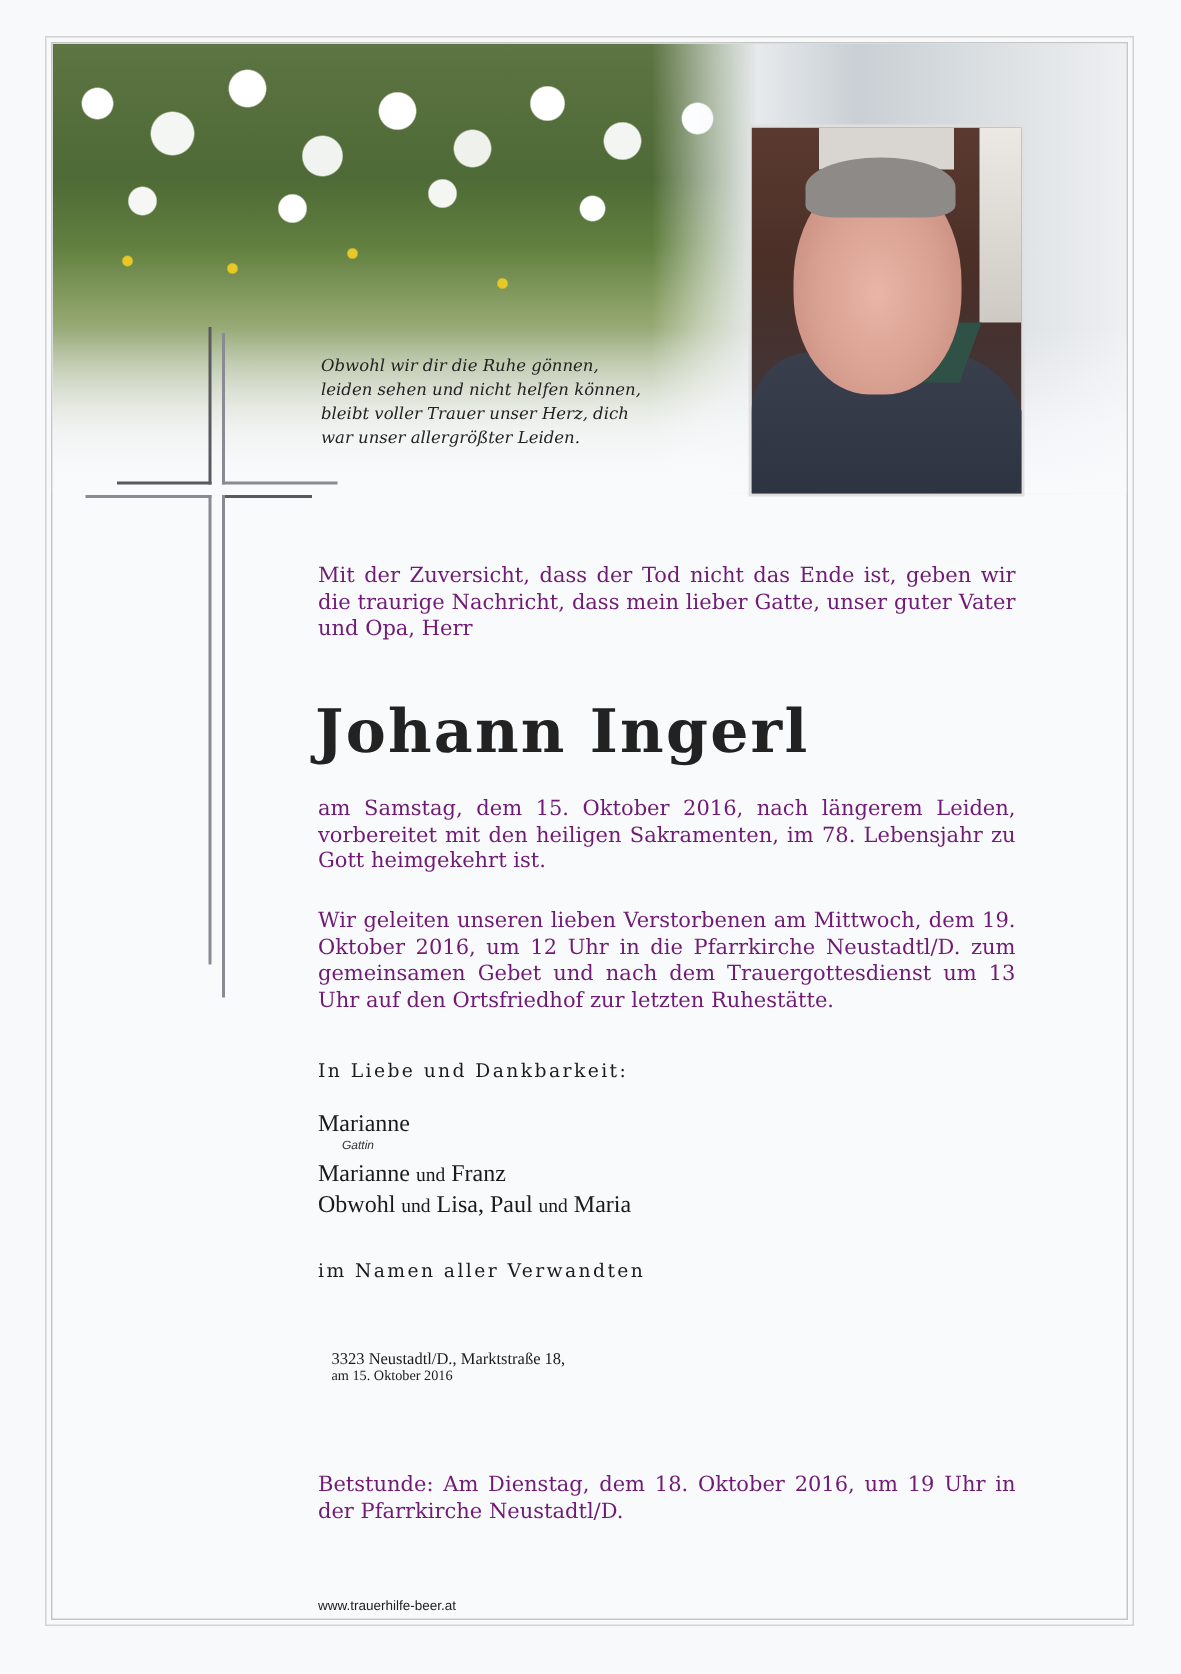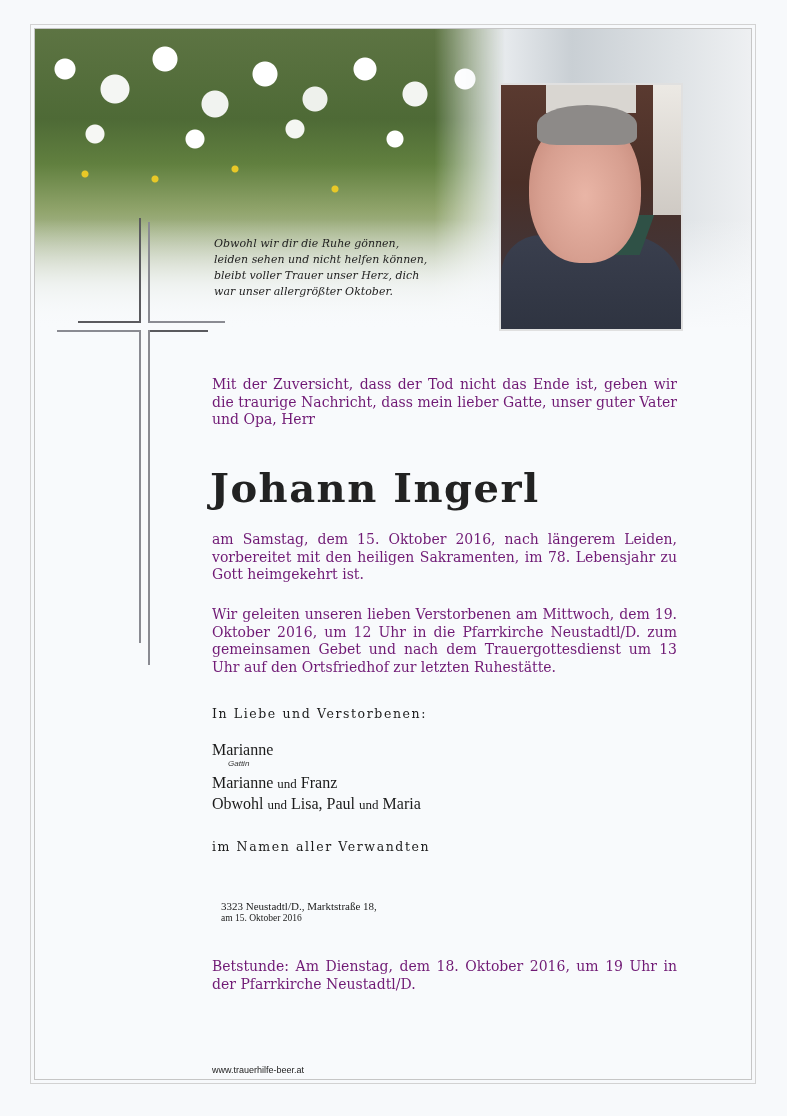--- a/index.html
+++ b/index.html
@@ -126,21 +126,21 @@
 <div class="header-photo">
   <div class="sky"></div>
   <div class="trees"></div>
   <div class="fade"></div>
 </div>
 
 <div class="poem">
   <div>Obwohl wir dir die Ruhe gönnen,</div>
   <div>leiden sehen und nicht helfen können,</div>
   <div>bleibt voller Trauer unser Herz, dich</div>
-  <div>war unser allergrößter Oktober.</div>
+  <div>war unser allergrößter Leiden.</div>
 </div>
 
 <div class="portrait">
   <div class="window"></div>
   <div class="wall"></div>
   <div class="jacket"></div>
   <div class="collar"></div>
   <div class="face"></div>
   <div class="hair"></div>
 </div>
@@ -157,21 +157,21 @@
 </div>
 
 <div class="text-block" style="top:376px;">Mit der Zuversicht, dass der Tod nicht das Ende ist, geben wir die traurige Nachricht, dass mein lieber Gatte, unser guter Vater und Opa, Herr</div>
 
 <div class="name-title">Johann Ingerl</div>
 
 <div class="text-block" style="top:531px;">am Samstag, dem 15. Oktober 2016, nach längerem Leiden, vorbereitet mit den heiligen Sakramenten, im 78. Lebensjahr zu Gott heimgekehrt ist.</div>
 
 <div class="text-block" style="top:606px;">Wir geleiten unseren lieben Verstorbenen am Mittwoch, dem 19. Oktober 2016, um 12 Uhr in die Pfarrkirche Neustadtl/D. zum gemeinsamen Gebet und nach dem Trauergottesdienst um 13 Uhr auf den Ortsfriedhof zur letzten Ruhestätte.</div>
 
-<div class="spaced" style="top:706px;">In Liebe und Verstorbenen:</div>
+<div class="spaced" style="top:706px;">In Liebe und Dankbarkeit:</div>
 
 <div class="mourner" style="top:741px;">Marianne</div>
 <div class="relation">Gattin</div>
 
 <div class="mourner" style="top:774px;">
   <span>Marianne</span>
   <span class="und">und</span>
   <span>Franz</span>
 </div>
 
@@ -181,15 +181,15 @@
   <span>Lisa, Paul</span>
   <span class="und">und</span>
   <span>Maria</span>
 </div>
 
 <div class="spaced" style="top:828px;margin-top:11px;">im Namen aller Verwandten</div>
 
 <div class="address" style="top:900px; font-size:11px;">3323 Neustadtl/D., Marktstraße 18,</div>
 <div class="address" style="top:913px; font-size:9.5px;">am 15. Oktober 2016</div>
 
-<div class="text-block" style="top:958px;">Betstunde: Am Dienstag, dem 18. Oktober 2016, um 19 Uhr in der Pfarrkirche Neustadtl/D.</div>
+<div class="text-block" style="top:982px;">Betstunde: Am Dienstag, dem 18. Oktober 2016, um 19 Uhr in der Pfarrkirche Neustadtl/D.</div>
 
 <div class="website">www.trauerhilfe-beer.at</div>
 
 </body></html>

